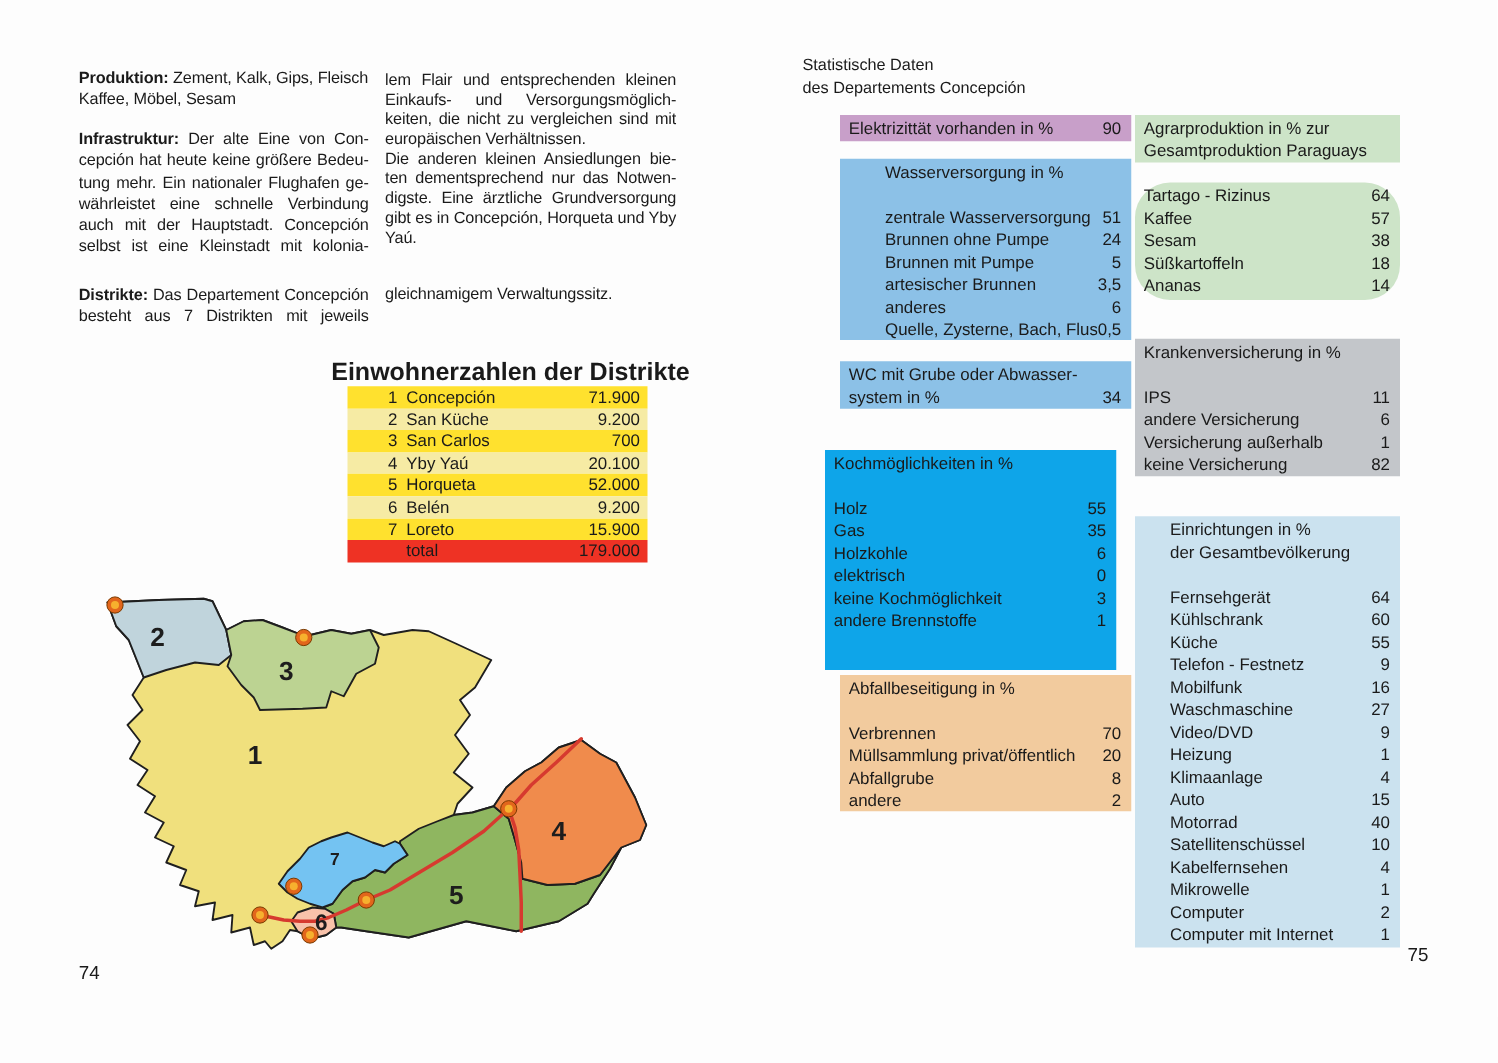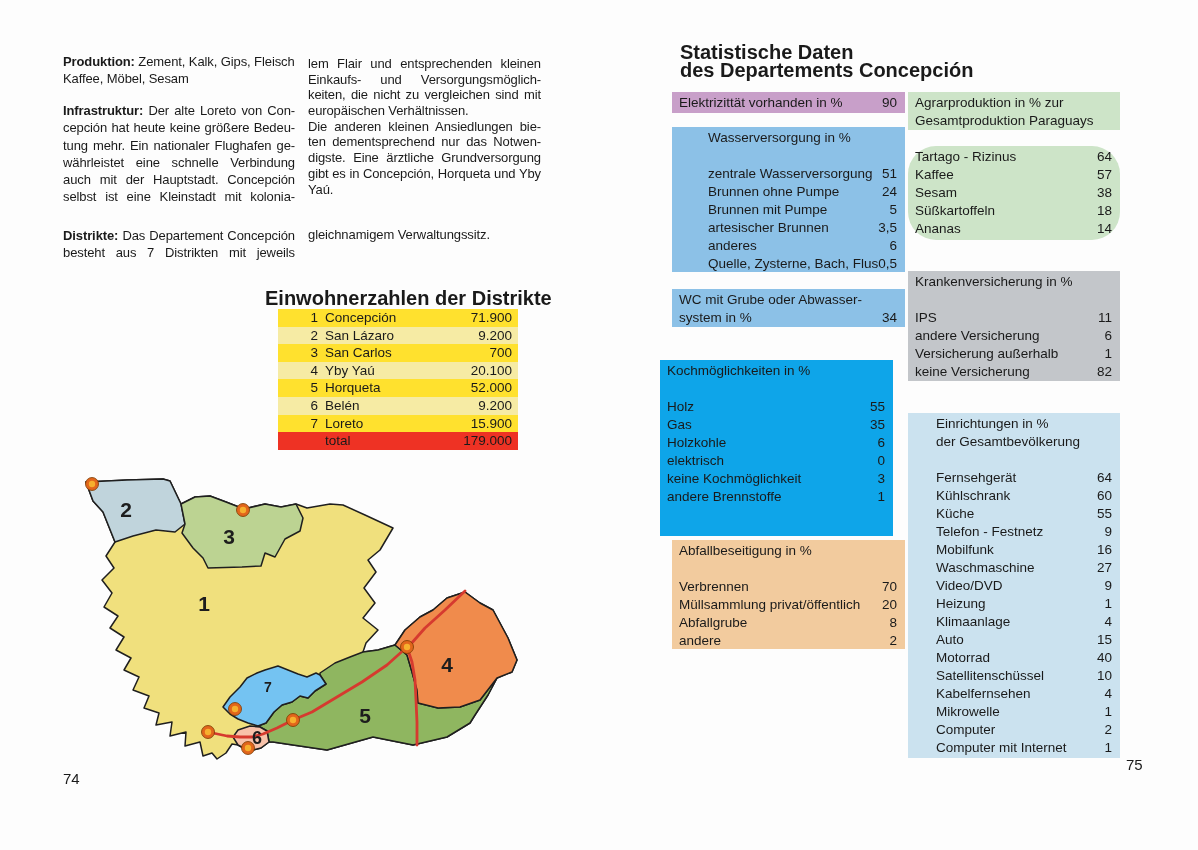--- a/index.html
+++ b/index.html
@@ -17,21 +17,21 @@
   .etitle{position:absolute;left:265px;top:287px;font-size:20px;font-weight:bold;}
   #etable{position:absolute;left:278px;top:309px;width:240px;}
   .erow{display:flex;height:17.6px;line-height:17.6px;font-size:13.5px;padding-right:6px;box-sizing:border-box;}
   .erow .enum{width:40px;text-align:right;}
   .erow .ename{flex:1;margin-left:7px;}
   .erow .eval{text-align:right;}
   .erow.bright{background:#ffe12e;}
   .erow.pale{background:#f6eba4;}
   .erow.total{background:#ee3224;}
   
-  .rtitle{position:absolute;left:680px;top:43px;font-size:20px;font-weight:bold;line-height:18px;}
+  .rtitle{position:absolute;left:642px;top:43px;font-size:13px;font-weight:normal;line-height:18px;}
   .sblock{position:absolute;box-sizing:border-box;padding:2px 8px 0 7px;font-size:13.5px;}
   .stitle{height:18px;line-height:18px;white-space:nowrap;overflow:hidden;}
   .stitle.gap{margin-bottom:18px;}
   .srow{display:flex;height:18px;line-height:18px;white-space:nowrap;}
   .srow .slabel{flex:1;overflow:hidden;}
   .srow .sval{text-align:right;}
   .pagenum{position:absolute;font-size:15px;}
   
   #mapsvg{position:absolute;left:60px;top:460px;}
   .district{stroke:#1f1f1f;stroke-width:1.5;stroke-linejoin:round;}
@@ -46,21 +46,21 @@
 <div id="page">
 
   <div class="tcol col1" style="left:63px;top:0;width:232px;height:280px;position:absolute;">
     <div class="tpara" style="top:53px;">
 
     <div class="tline"><b>Produktion:</b><span> Zement, Kalk, Gips, Fleisch,</span></div>
         <div class="tline nojust"><b></b><span>Kaffee, Möbel, Sesam</span></div>
       </div>
     <div class="tpara" style="top:102px;">
 
-    <div class="tline"><b>Infrastruktur:</b><span> Der alte Loreto von Con-</span></div>
+    <div class="tline"><b>Infrastruktur:</b><span> Der alte Eine von Con-</span></div>
         <div class="tline"><b></b><span>cepción hat heute keine größere Bedeu-</span></div>
         <div class="tline"><b></b><span>tung mehr. Ein nationaler Flughafen ge-</span></div>
         <div class="tline"><b></b><span>währleistet eine schnelle Verbindung</span></div>
         <div class="tline"><b></b><span>auch mit der Hauptstadt. Concepción</span></div>
         <div class="tline"><b></b><span>selbst  ist eine Kleinstadt mit kolonia-</span></div>
       </div>
     <div class="tpara" style="top:227px;">
 
     <div class="tline"><b>Distrikte:</b><span> Das Departement  Concepción</span></div>
         <div class="tline"><b></b><span>besteht aus 7 Distrikten mit jeweils</span></div>
@@ -91,21 +91,21 @@
   <div id="etable">
 
       <div class="erow bright">
         <span class="enum">1</span>
         <span class="ename">Concepción</span>
         <span class="eval">71.900</span>
       </div>
 
       <div class="erow pale">
         <span class="enum">2</span>
-        <span class="ename">San Lázaro</span>
+        <span class="ename">San Küche</span>
         <span class="eval">9.200</span>
       </div>
 
       <div class="erow bright">
         <span class="enum">3</span>
         <span class="ename">San Carlos</span>
         <span class="eval">700</span>
       </div>
 
       <div class="erow pale">

